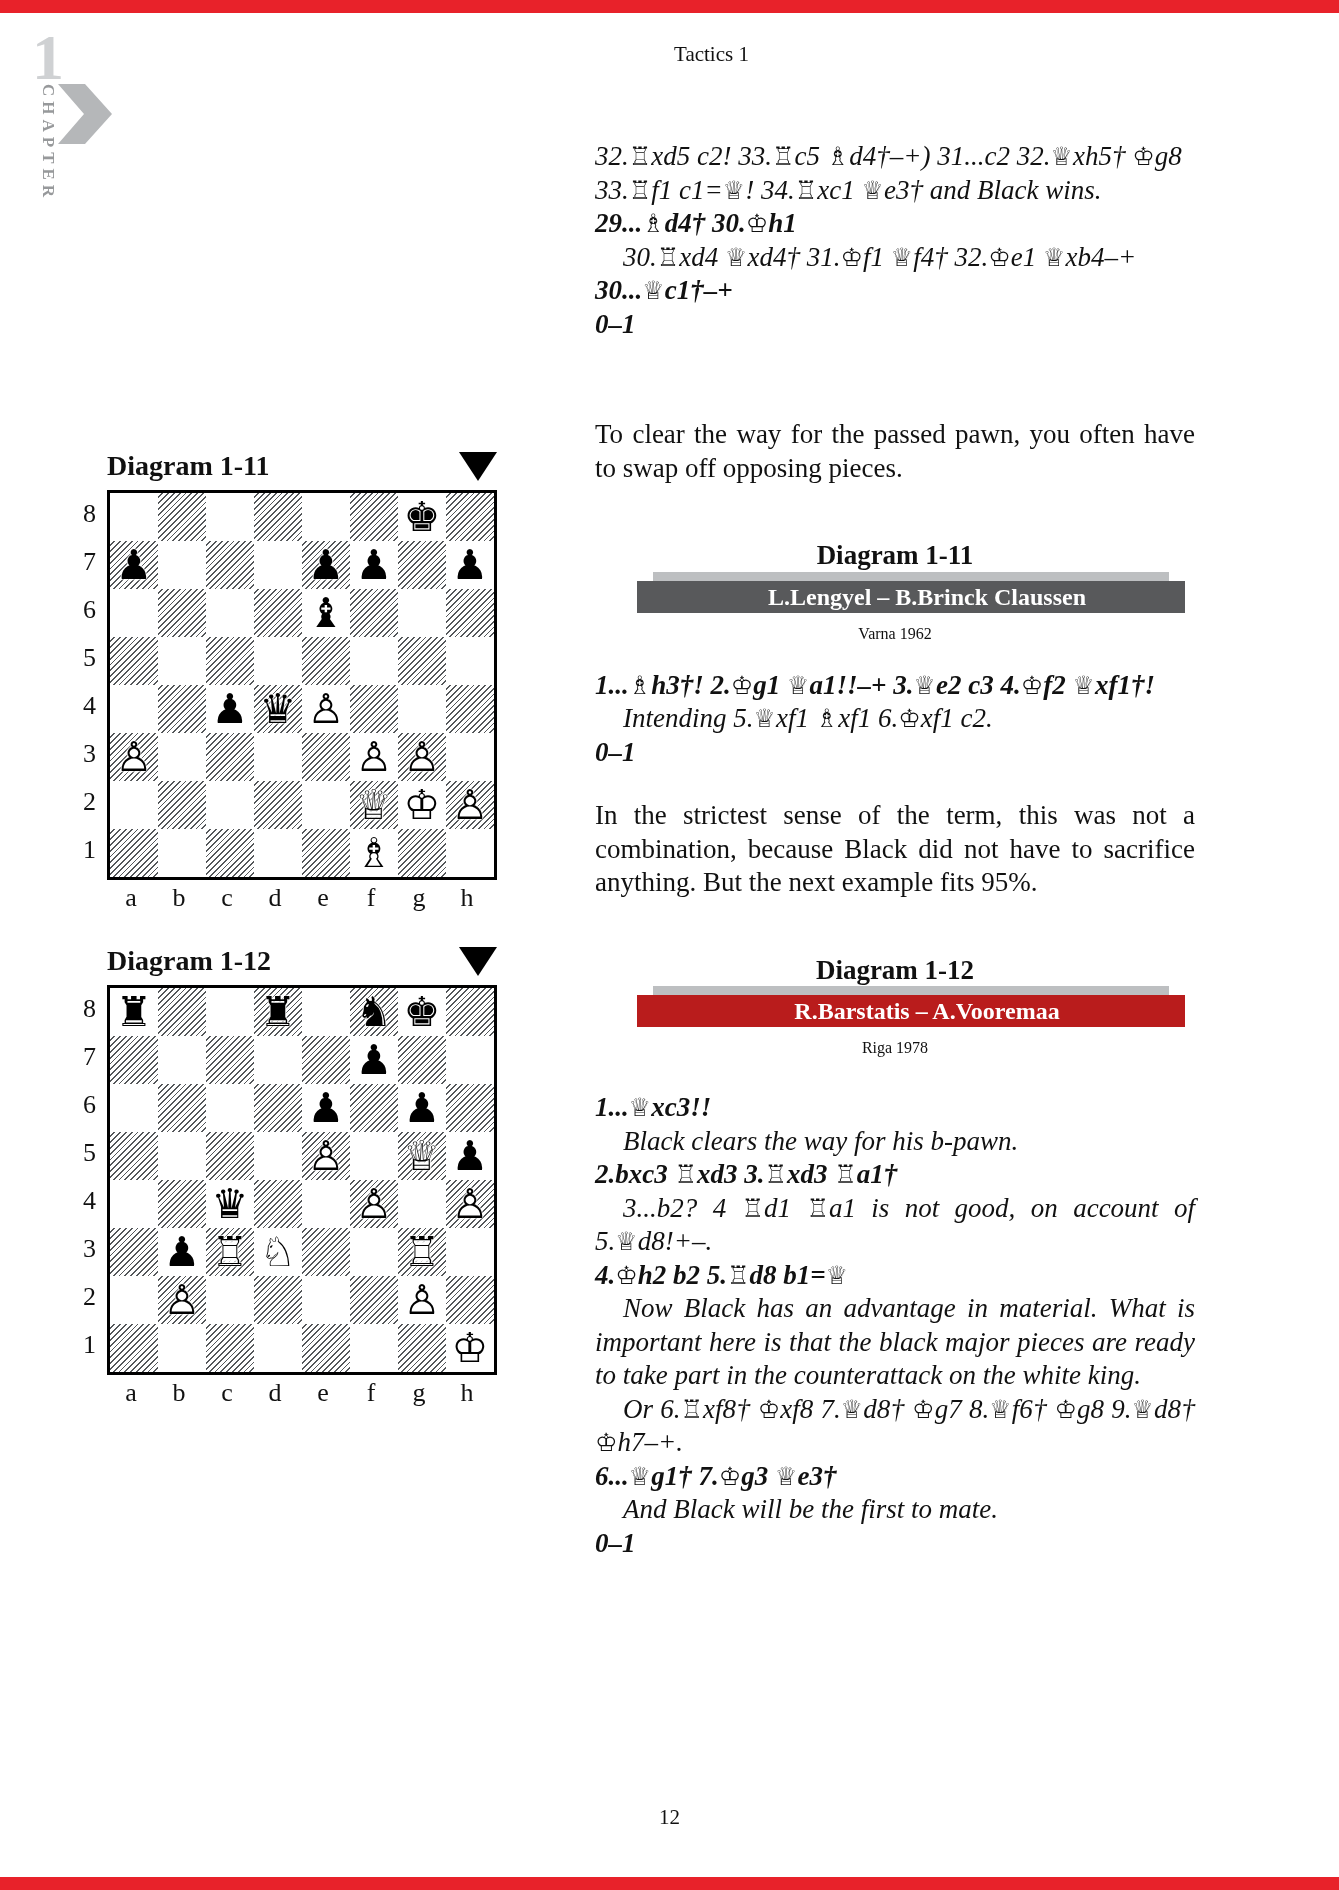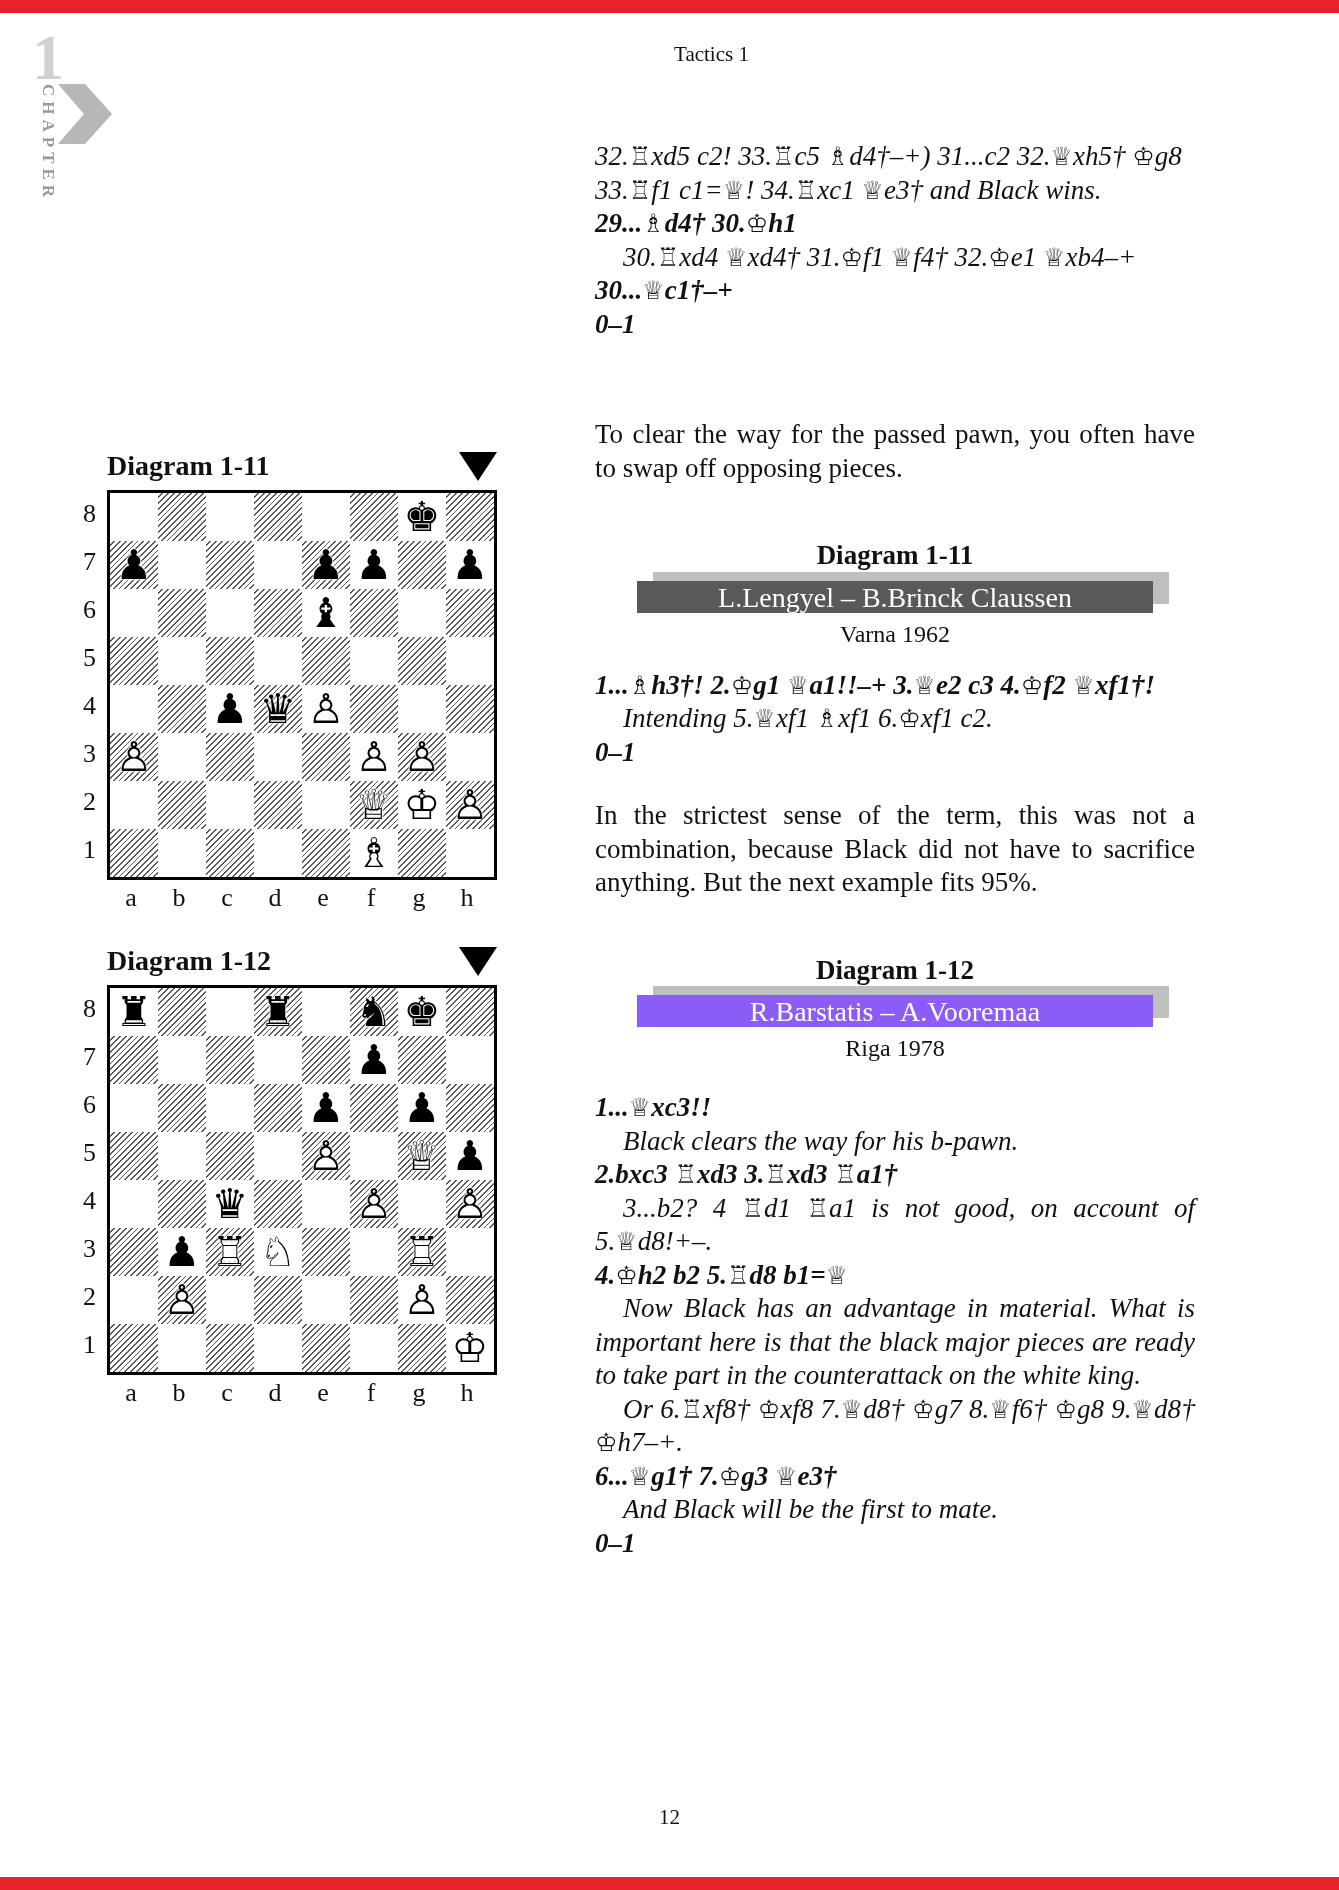--- a/index.html
+++ b/index.html
@@ -45,23 +45,23 @@
   .line{min-height:33.5px;font-style:italic;}
   .b{font-weight:bold;}
   .indent{text-indent:28px;}
   .justify{text-align:justify;}
   .para{text-align:justify;}
   .p1{margin-top:77px;}
   .p2{margin-top:30px;}
   .dgref{text-align:center;font-weight:bold;margin-top:54px;}
   .ghead{position:relative;height:32px;margin:8px 42px 0 42px;}
   .ghead .shadow{position:absolute;left:16px;top:-9px;width:100%;height:32px;}
-  .ghead .bar{position:absolute;left:0;top:0;width:100%;height:32px;color:#fff;font-weight:normal;
-              text-align:center;font-size:28px;line-height:33px;white-space:nowrap;}
-  .event{text-align:center;font-size:24px;line-height:30px;margin-top:6px;}
+  .ghead .bar{position:absolute;left:0;top:0;width:100%;height:32px;color:#fff;font-weight:bold;
+              text-align:center;font-size:24px;line-height:33px;white-space:nowrap;padding-left:32px;}
+  .event{text-align:center;font-size:16px;line-height:30px;margin-top:6px;}
   .moves{margin-top:20px;}
   .moves.m2{margin-top:28px;}
   .fig{font-family:"DejaVu Sans",sans-serif;font-size:0.93em;}
 </style>
 </head>
 <body>
 
 <div class="page">
 
   <div class="redbar top" style="background: rgb(232, 34, 42);"></div>
@@ -398,21 +398,21 @@
         <div class="line b">1...<span class="fig">♗</span>h3†! 2.<span class="fig">♔</span>g1 <span class="fig">♕</span>a1!!–+ 3.<span class="fig">♕</span>e2 c3 4.<span class="fig">♔</span>f2 <span class="fig">♕</span>xf1†!</div>
         <div class="line indent">Intending 5.<span class="fig">♕</span>xf1 <span class="fig">♗</span>xf1 6.<span class="fig">♔</span>xf1 c2.</div>
         <div class="line b">0–1</div>
       </div>
 
     <p class="para p2">In the strictest sense of the term, this was not a combination, because Black did not have to sacrifice anything. But the next example fits 95%.</p>
 
     <div class="dgref">Diagram 1-12</div>
     <div class="ghead">
       <div class="shadow" style="background: rgb(189, 191, 193);"></div>
-      <div class="bar" style="background: #8b5cf6;">R.Barstatis – A.Vooremaa</div>
+      <div class="bar" style="background: #b91c1c;">R.Barstatis – A.Vooremaa</div>
     </div>
     <div class="event">Riga 1978</div>
 
     <div class="moves m2">
         <div class="line b">1...<span class="fig">♕</span>xc3!!</div>
         <div class="line indent">Black clears the way for his b-pawn.</div>
         <div class="line b">2.bxc3 <span class="fig">♖</span>xd3 3.<span class="fig">♖</span>xd3 <span class="fig">♖</span>a1†</div>
         <div class="line indent justify">3...b2? 4 <span class="fig">♖</span>d1 <span class="fig">♖</span>a1 is not good, on account of 5.<span class="fig">♕</span>d8!+–.</div>
         <div class="line b">4.<span class="fig">♔</span>h2 b2 5.<span class="fig">♖</span>d8 b1=<span class="fig">♕</span></div>
         <div class="line indent justify">Now Black has an advantage in material. What is important here is that the black major pieces are ready to take part in the counterattack on the white king.</div>

